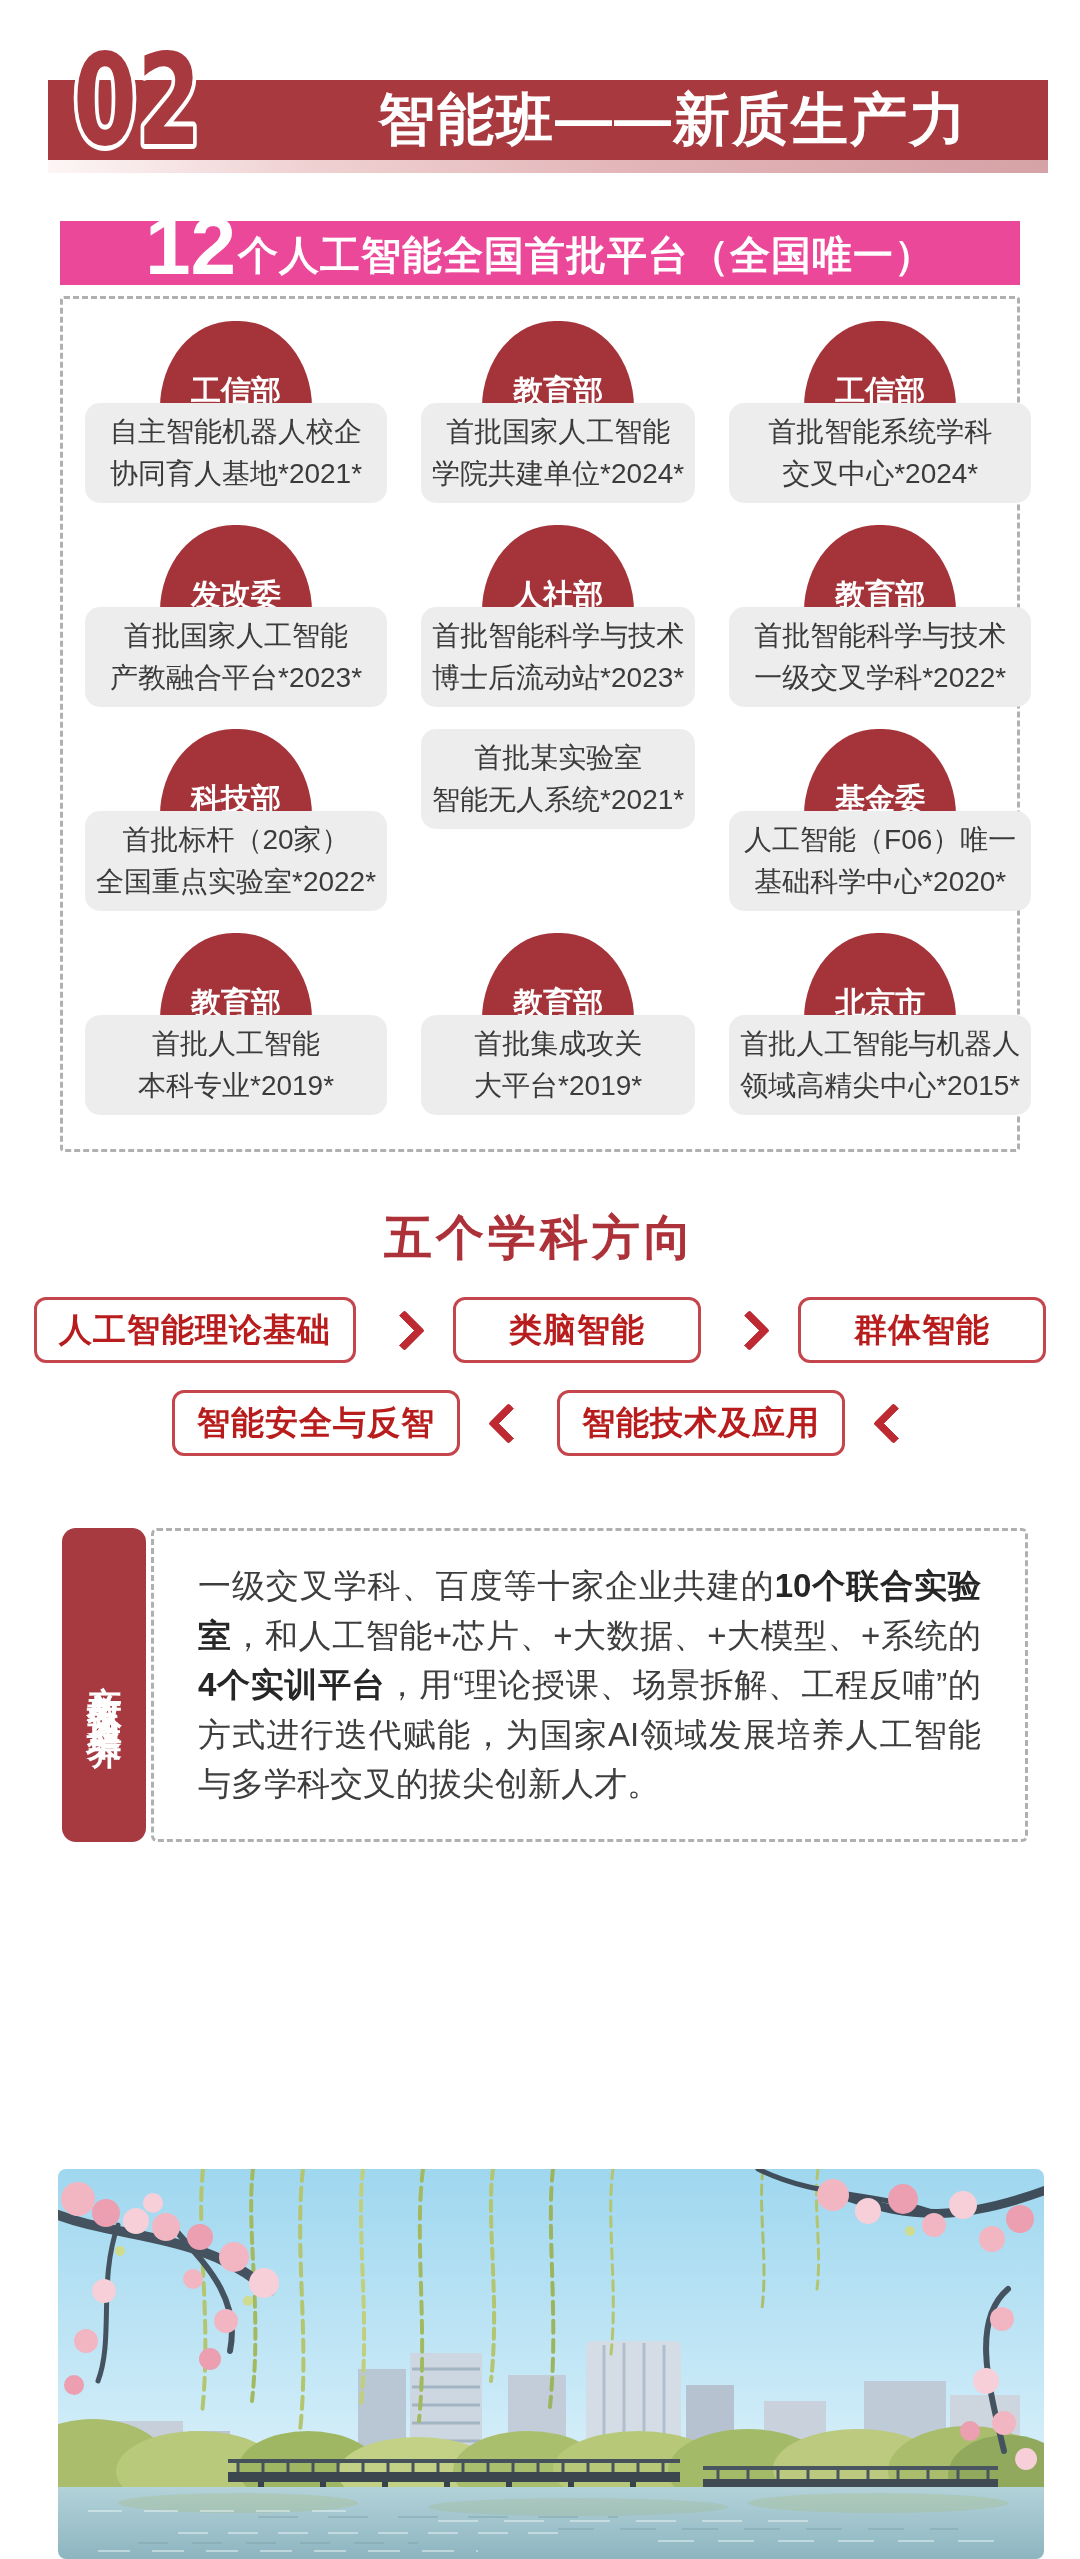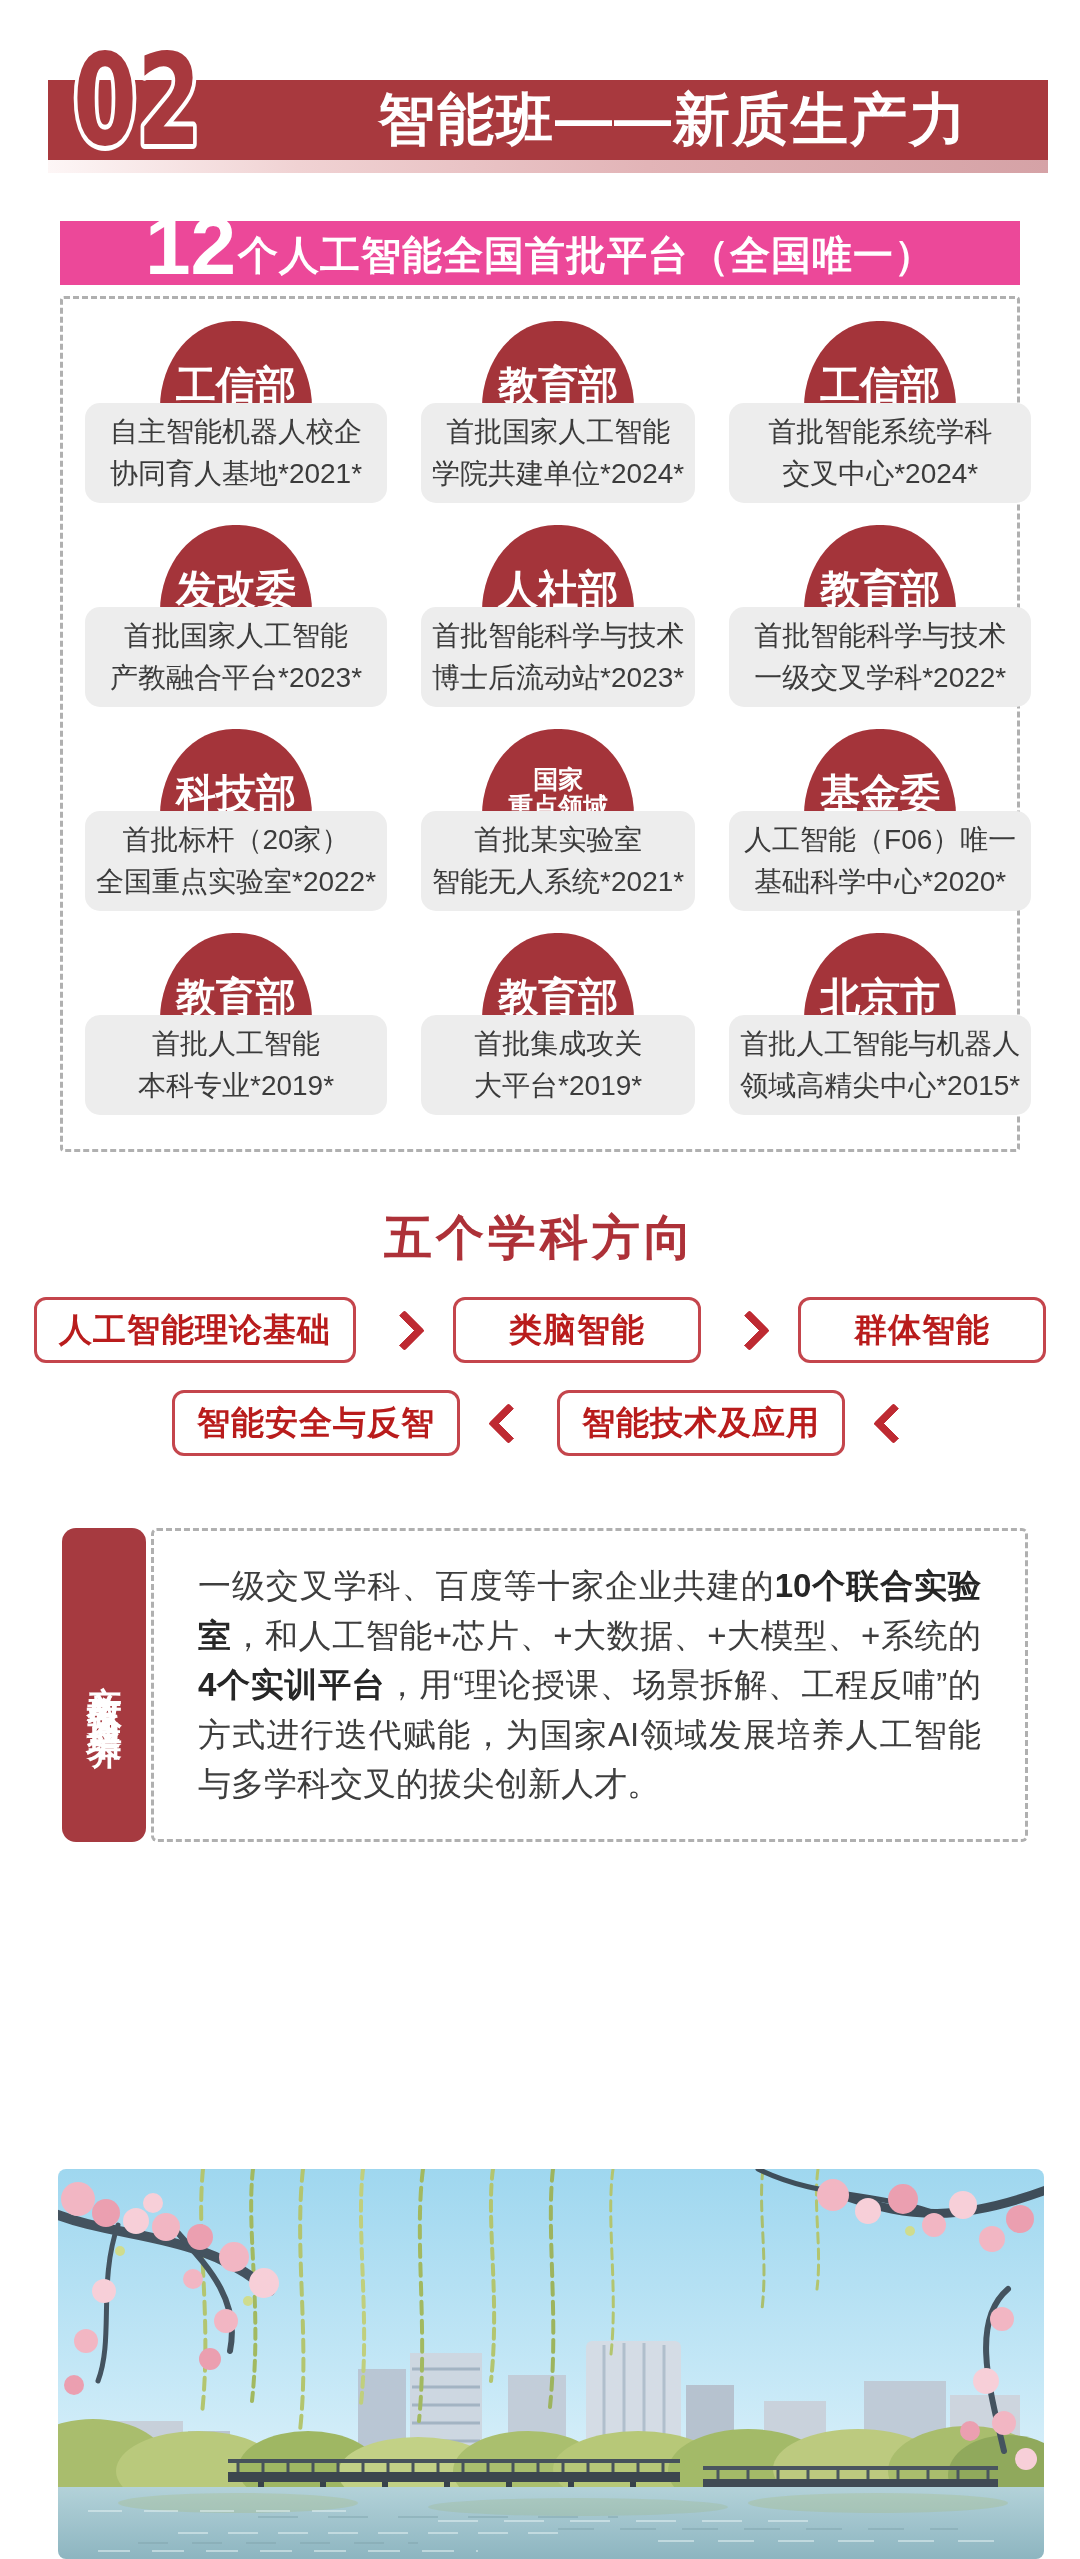--- a/index.html
+++ b/index.html
@@ -30,21 +30,21 @@
   .platform-section{
     position:absolute;left:60px;top:296px;width:960px;height:856px;box-sizing:border-box;
     border:3px dashed #b0b0b0;border-radius:4px;padding:22px 22px;
     display:grid;grid-template-columns:repeat(3,1fr);column-gap:34px;row-gap:22px;align-content:start;
   }
   .p-cell{display:flex;flex-direction:column;align-items:center;}
   .p-badge{
     width:152px;height:98px;background:#A4343A;box-sizing:border-box;
     border-radius:76px 76px 12px 12px / 90px 90px 12px 12px;
     color:#fff;display:flex;flex-direction:column;align-items:center;justify-content:flex-end;
-    padding-bottom:12px;margin-bottom:-16px;font-weight:700;font-size:40px;line-height:1.08;
+    padding-bottom:12px;margin-bottom:-16px;font-weight:700;font-size:30px;line-height:1.08;
     text-align:center;
   }
   .p-badge.two{font-size:25px;padding-bottom:7px;}
   .p-card{
     position:relative;z-index:1;width:100%;min-height:94px;background:#EDEDED;border-radius:15px;
     display:flex;flex-direction:column;align-items:center;justify-content:center;
     font-size:28px;color:#3b3b3b;line-height:1.5;white-space:nowrap;padding:8px 11px;box-sizing:border-box;
   }
   
   .directions{position:absolute;left:0;top:1206px;width:100%;text-align:center;}
@@ -152,24 +152,20 @@
     <div class="p-cell">
       <div class="p-badge">
         <div>科技部</div>
       </div>
       <div class="p-card">
         <div>首批标杆（20家）</div>
         <div>全国重点实验室*2022*</div>
       </div>
     </div>
     <div class="p-cell">
-      <div class="p-badge two">
-        <div>国家</div>
-        <div>重点领域</div>
-      </div>
       <div class="p-card">
         <div>首批某实验室</div>
         <div>智能无人系统*2021*</div>
       </div>
     </div>
     <div class="p-cell">
       <div class="p-badge">
         <div>基金委</div>
       </div>
       <div class="p-card">

